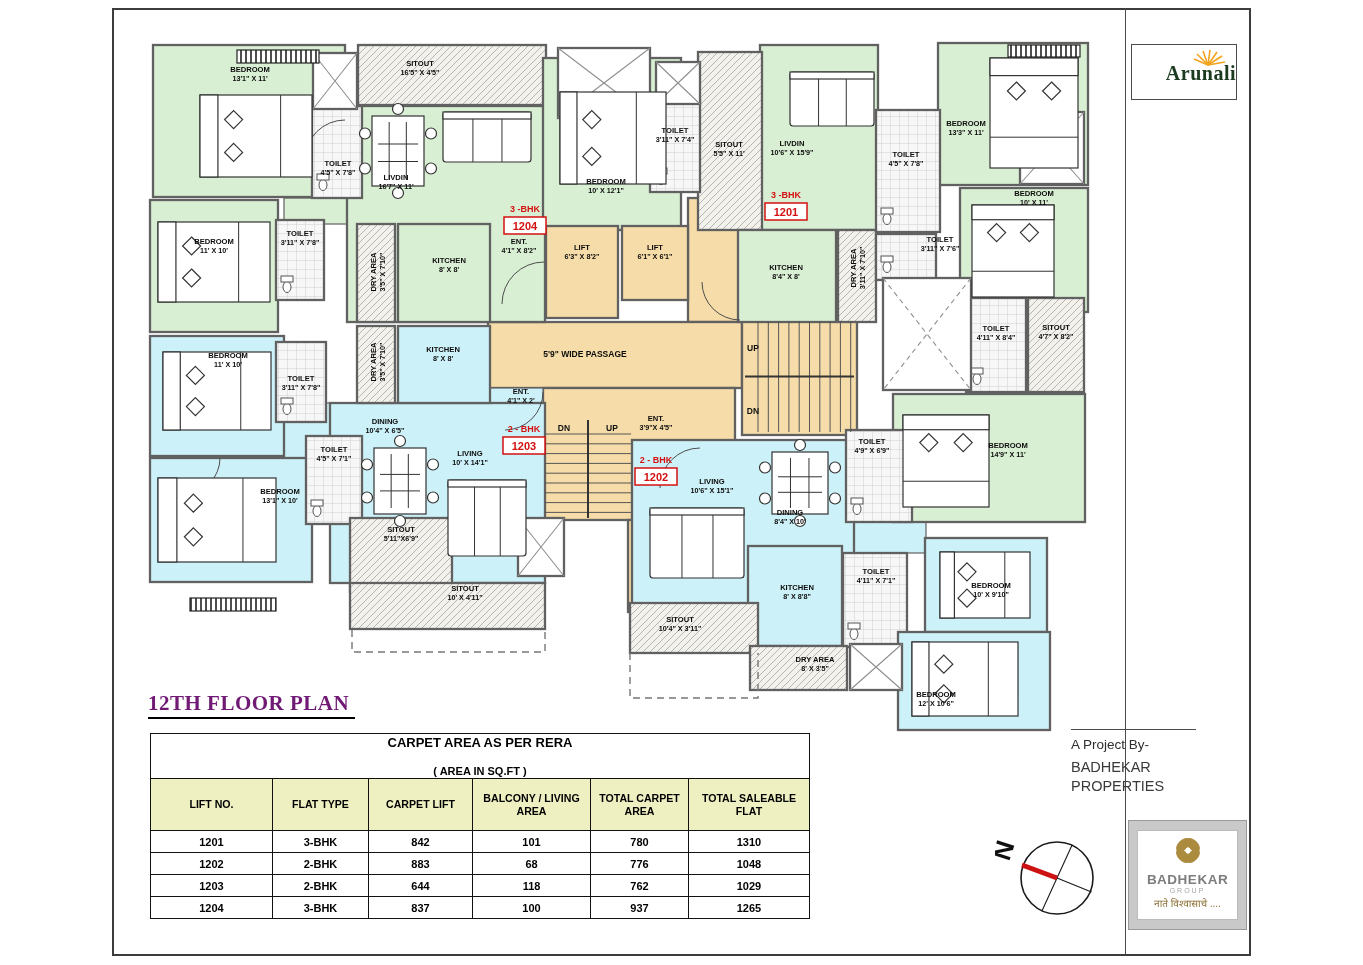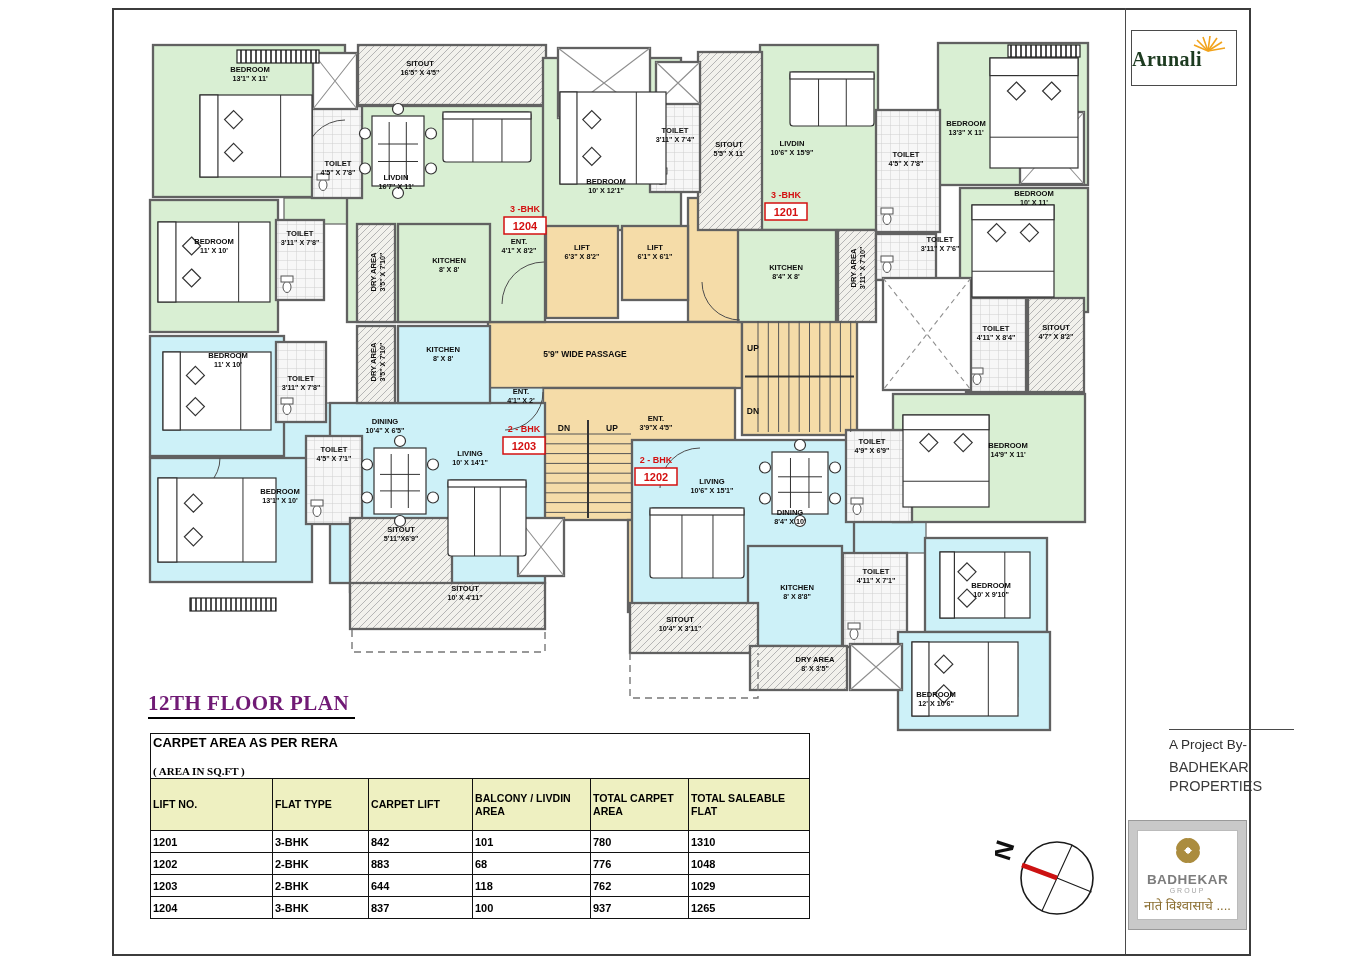--- a/index.html
+++ b/index.html
@@ -1,36 +1,36 @@
 <!DOCTYPE html>
 <html><head>
 <meta charset="utf-8">
 <style>
   html,body{margin:0;padding:0;background:#fff;}
   body{width:1363px;height:965px;position:relative;font-family:"Liberation Sans",sans-serif;overflow:hidden;}
   .sheet{position:absolute;left:112px;top:8px;width:1135px;height:944px;border:2px solid #3c3c3c;background:#fff;}
   .vline{position:absolute;left:1125px;top:8px;width:0;height:946px;border-left:1.5px solid #4a4a4a;}
-  .arunali-box{position:absolute;left:1131px;top:30px;width:104px;height:54px;border:1.3px solid #4a4a4a;background:#fff;text-align:left;}
+  .arunali-box{position:absolute;left:1131px;top:44px;width:104px;height:54px;border:1.3px solid #4a4a4a;background:#fff;text-align:right;}
   .arunali-text{font-family:"Liberation Serif",serif;font-weight:bold;font-size:20px;color:#1d3b20;letter-spacing:.5px;margin-top:18px;line-height:1;}
   .sun{position:absolute;left:56px;top:4px;}
   .plan-title{position:absolute;left:148px;top:691px;font-family:"Liberation Serif",serif;font-weight:bold;font-size:21px;color:#701a75;border-bottom:2px solid #000;padding:0 6px 1px 0;letter-spacing:.5px;}
-  .project-box{position:absolute;left:1169px;top:729px;width:125px;height:90px;border-top:1.5px solid #4a4a4a;padding:7px 0 0 0;box-sizing:border-box;}
+  .project-box{position:absolute;left:1071px;top:729px;width:125px;height:90px;border-top:1.5px solid #4a4a4a;padding:7px 0 0 0;box-sizing:border-box;}
   .project-by{font-size:13.5px;color:#2e2e2e;margin-bottom:6px;}
   .project-co{font-size:14.5px;color:#3a3a3a;line-height:1.3;}
   .group-box{position:absolute;left:1128px;top:820px;width:119px;height:110px;background:#c9c9c9;border:1px solid #9a9a9a;box-sizing:border-box;padding:9px 8px;}
   .group-inner{background:#fff;border:1px solid #bbb;height:100%;box-sizing:border-box;text-align:center;padding-top:4px;}
   .group-name{font-size:13.5px;font-weight:bold;color:#7d7d7d;letter-spacing:.5px;margin-top:1px;}
   .group-sub{font-size:7px;color:#a5a5a5;letter-spacing:2px;}
-  .group-tag{font-size:13px;color:#8a6d2f;margin-top:2px;}
+  .group-tag{font-size:10px;color:#8a6d2f;margin-top:2px;}
   .compass{position:absolute;left:995px;top:826px;}
   table.rera{position:absolute;left:150px;top:733px;border-collapse:collapse;table-layout:fixed;background:#fff;}
-  table.rera td,table.rera th{border:1.4px solid #111;text-align:left;vertical-align:middle;padding:0 2px;box-sizing:border-box;}
+  table.rera td,table.rera th{border:1.4px solid #111;text-align:center;vertical-align:middle;padding:0 2px;box-sizing:border-box;}
   td.t-title{height:45px;font-weight:bold;}
   .t-main{font-size:13px;}
-  .t-sub{font-size:11px;margin-top:15px;font-family:Liberation Serif, serif;}
+  .t-sub{font-size:11px;margin-top:15px;}
   tr.head th{height:52px;background:#eef0c1;font-size:10.6px;font-weight:bold;line-height:1.2;}
   tr.body td{height:22px;font-size:11px;font-weight:bold;}
   svg text{font-family:"Liberation Sans",sans-serif;}
 </style>
 </head>
 <body>
 
 <div class="sheet"></div>
 <div class="vline"></div>
 
@@ -499,21 +499,21 @@
     <tr>
         <td class="t-title" colspan="6">
       <div class="t-main">CARPET AREA AS PER RERA</div>
       <div class="t-sub">( AREA IN SQ.FT )</div>
     </td>
       </tr>
     <tr class="head" id="rera-head">
         <th>LIFT NO.</th>
         <th>FLAT  TYPE</th>
         <th>CARPET LIFT</th>
-        <th>BALCONY / LIVDIN AREA</th>
+        <th>BALCONY / LIVING AREA</th>
         <th>TOTAL CARPET AREA</th>
         <th>TOTAL SALEABLE FLAT</th>
       </tr>
   <tr class="body">
         <td>1201</td>
         <td>3-BHK</td>
         <td>842</td>
         <td>101</td>
         <td>780</td>
         <td>1310</td>

